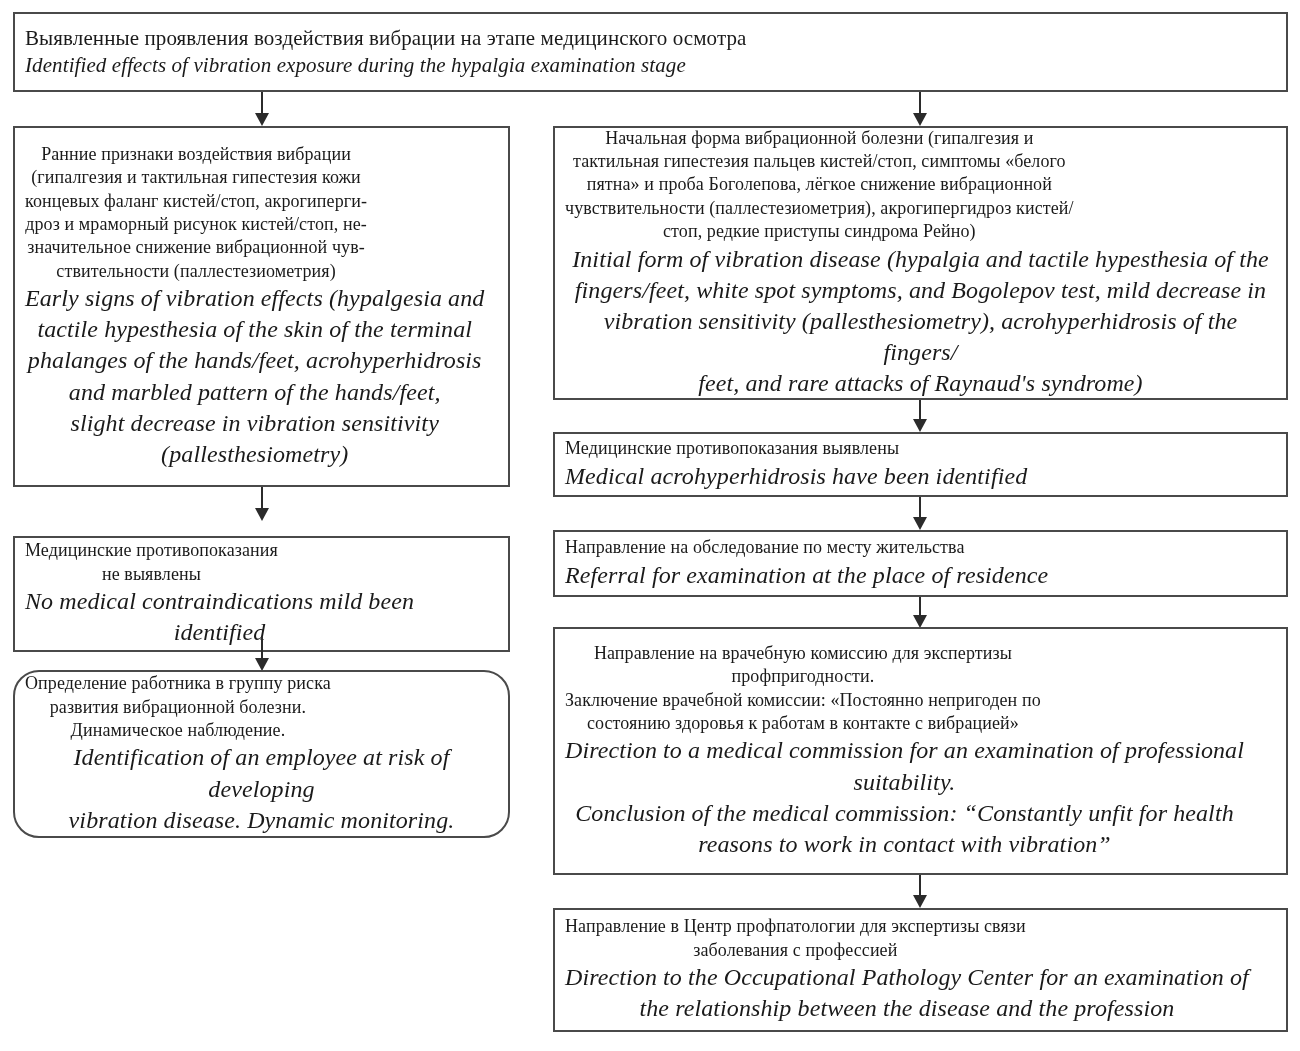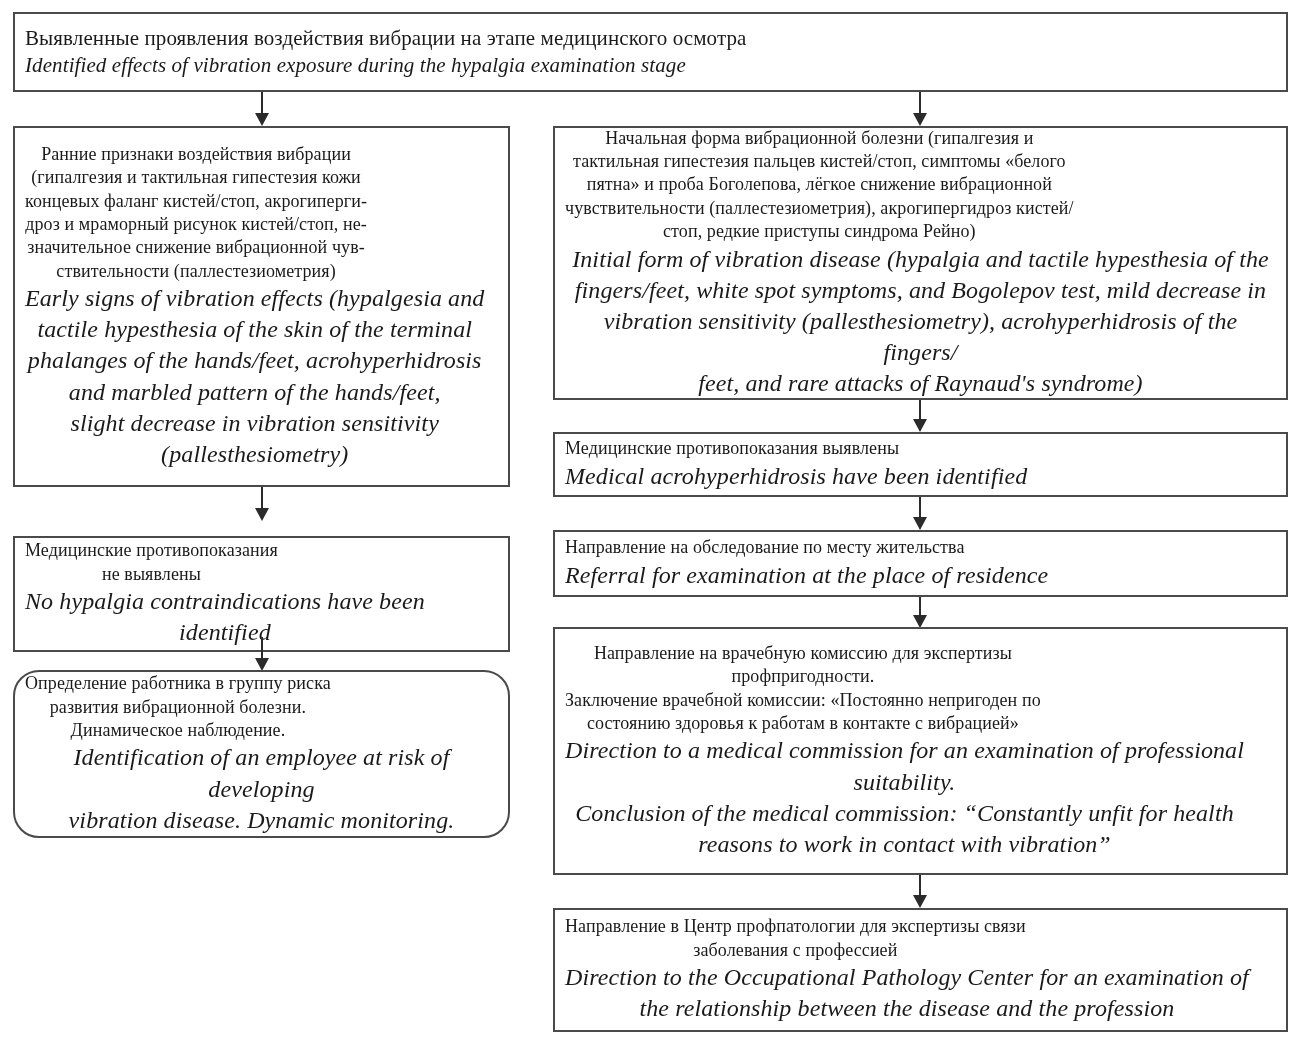--- a/index.html
+++ b/index.html
@@ -115,21 +115,21 @@
   </div>
 
   <div class="arrow" style="left:248px; top:487px; width:28px; height:34px;">
     <div class="shaft" style="height:22px;"></div>
     <div class="head"></div>
   </div>
 
   <div class="node" style="left:13px; top:521px; width:497px; height:116px;margin-top:15px;">
     <div class="line-ru">Медицинские противопоказания
 не выявлены</div>
-    <div class="line-en">No hypalgia contraindications have been
+    <div class="line-en">No medical contraindications mild been
 identified</div>
   </div>
 
   <div class="arrow" style="left:248px; top:637px; width:28px; height:34px;">
     <div class="shaft" style="height:22px;"></div>
     <div class="head"></div>
   </div>
 
   <div class="node" style="left:13px; top:670px; width:497px; height:168px;border-radius:26px;">
     <div class="line-ru">Определение работника в группу риска

